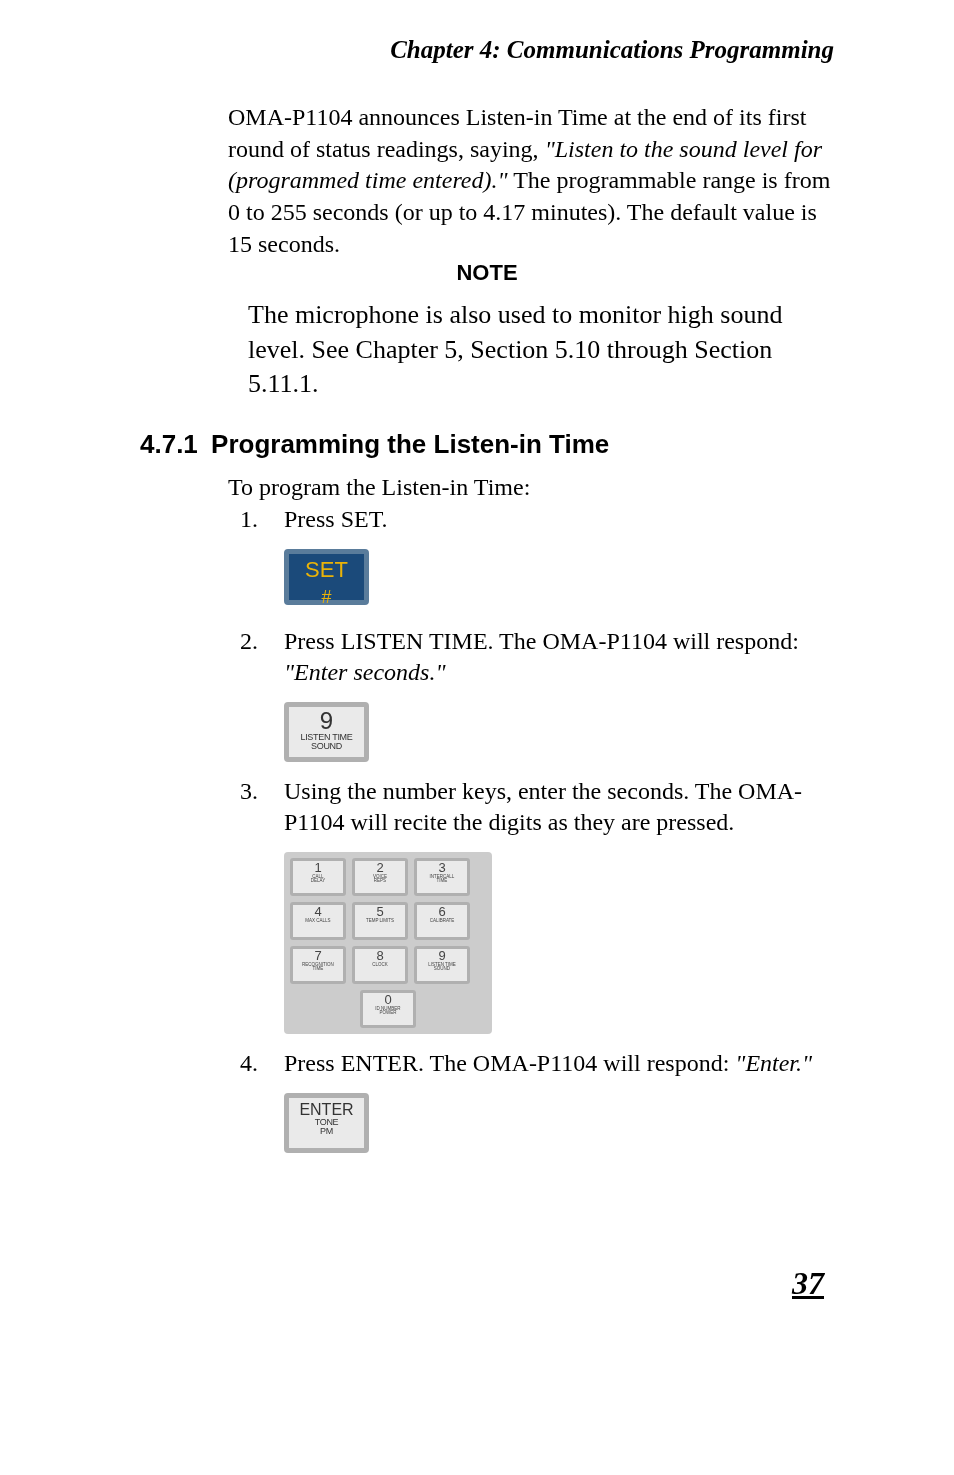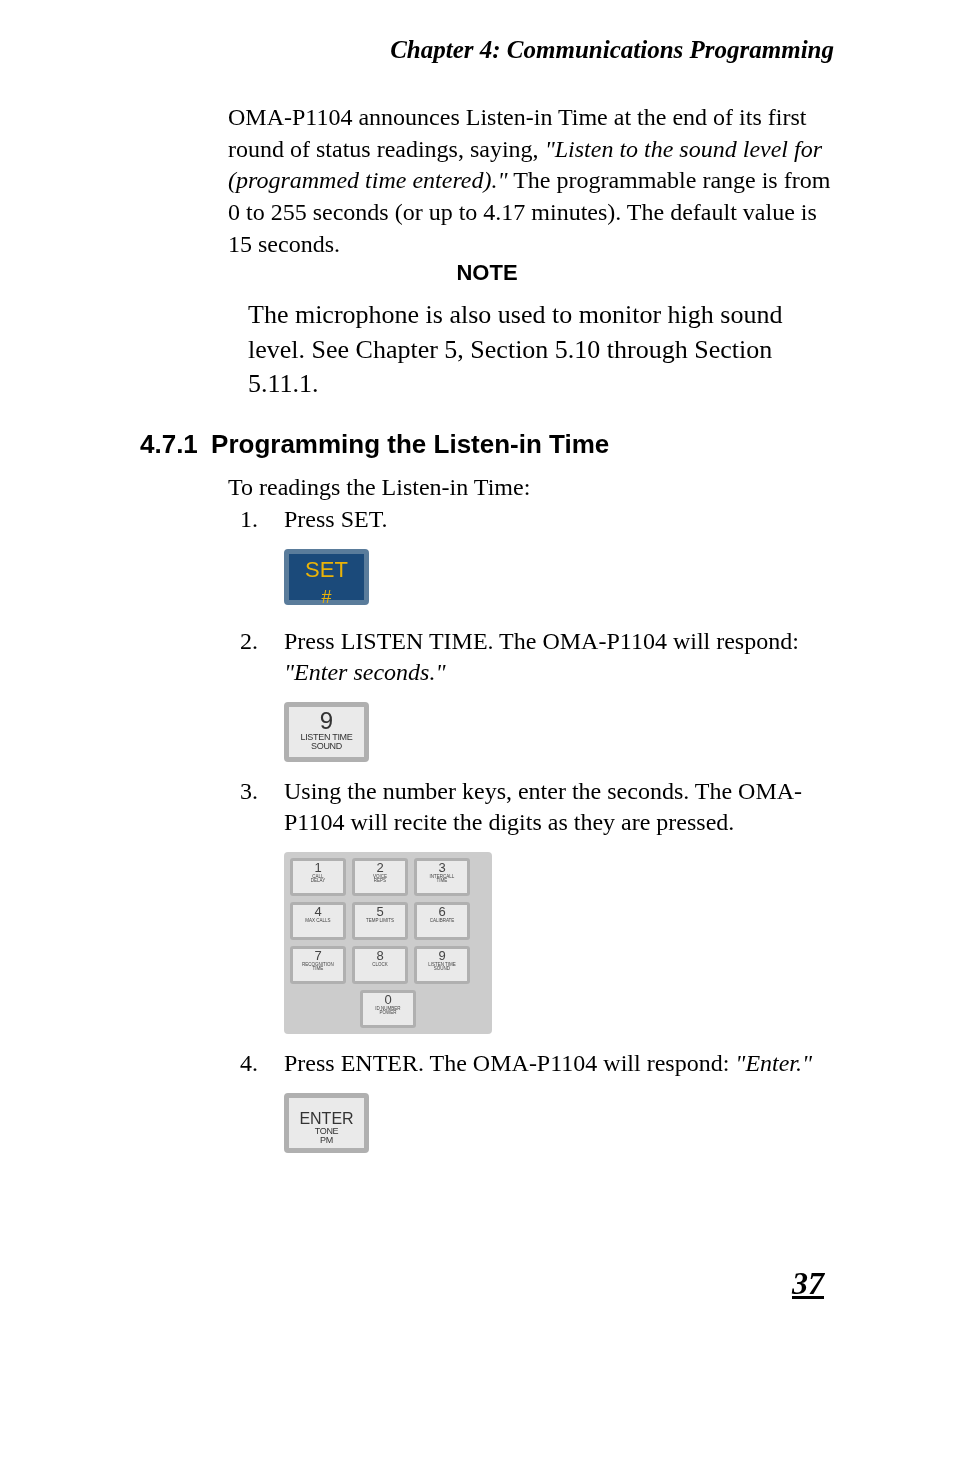--- a/index.html
+++ b/index.html
@@ -121,21 +121,21 @@
       font-weight: normal;
     }
     .light-key .sub1, .light-key .sub2 {
       font-size: 9px;
       display: block;
       letter-spacing: -0.3px;
     }
     .light-key .entertxt {
       font-size: 16px;
       display: block;
-      margin-top: 13px;
+      margin-top: 4px;
     }
     
     .keypad {
       display: flex;
       flex-wrap: wrap;
       width: 196px;
       gap: 6px;
       background: #ccc;
       padding: 6px;
       border-radius: 4px;
@@ -188,21 +188,21 @@
 </div>
 
 <div class="note-label">NOTE</div>
 <div class="note-text">The microphone is also used to monitor high sound level. See Chapter 5, Section 5.10 through Section 5.11.1.</div>
 
 <div class="subsection">
   <span class="subsection-num">4.7.1</span>
   <span class="subsection-title">Programming the Listen-in Time</span>
 </div>
 
-<div class="para">To readings the Listen-in Time:</div>
+<div class="para">To program the Listen-in Time:</div>
 
 <ol class="steps">
   <li>
     <span>Press SET.</span>
     <div class="key-figure">
       <span class="set-key">
         <span class="line1">SET</span>
         <span class="line2">#</span>
       </span>
     </div>

